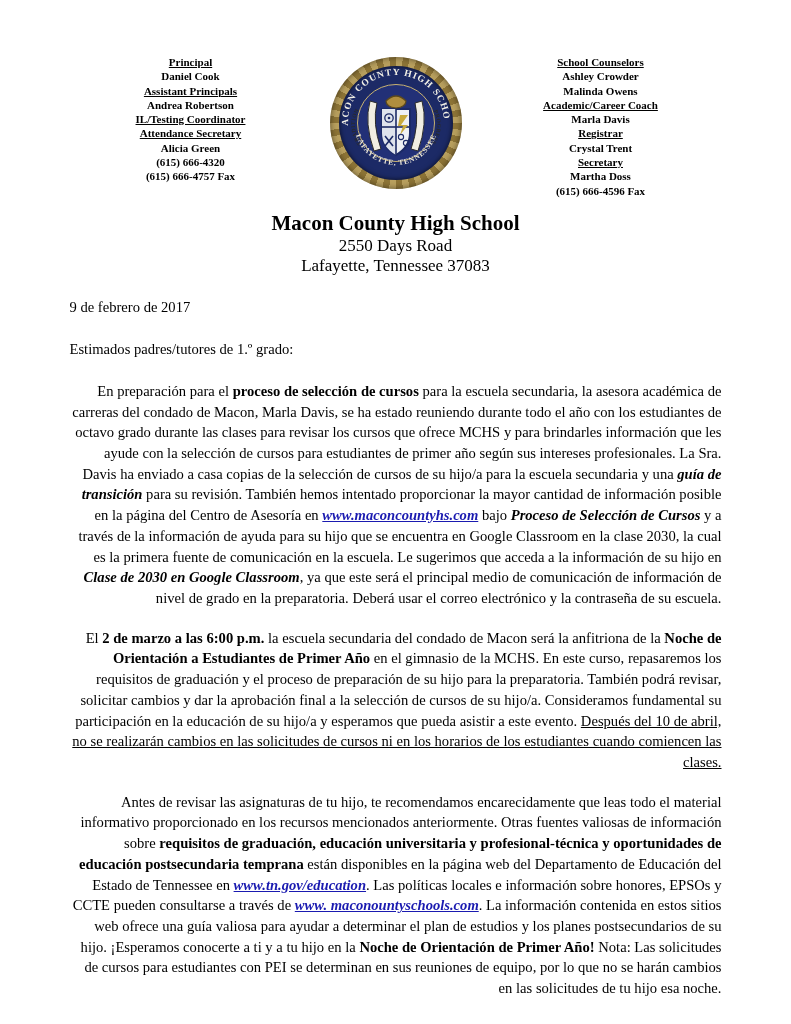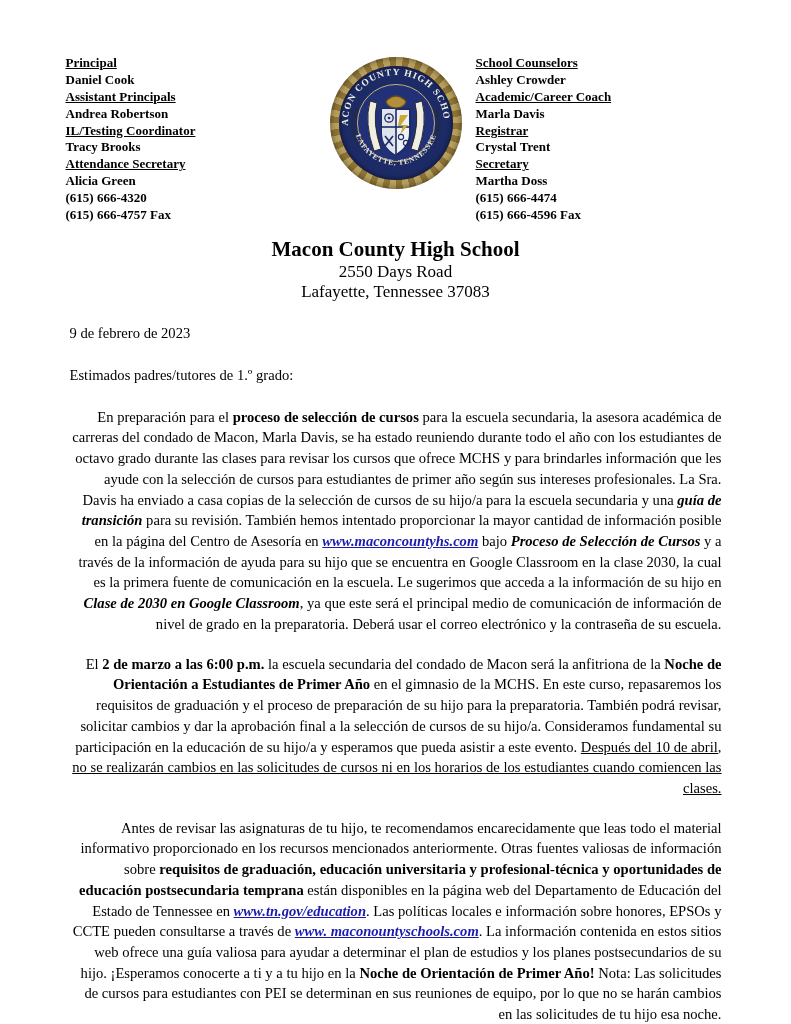--- a/index.html
+++ b/index.html
@@ -23,21 +23,22 @@
 
   
   .letterhead {
     display: flex;
     align-items: flex-start;
     justify-content: center;
     padding-top: 55px;
   }
   .lh-col {
     width: 250px;
-    font-size: 13px;
+    text-align: center;
+    font-size: 11px;
     line-height: 1.30;
     font-weight: bold;
   }
   .lh-col .role {
     text-decoration: underline;
     font-weight: bold;
     white-space: nowrap;
   }
   .lh-col .person {
     font-weight: bold;
@@ -154,21 +155,20 @@
 <div class="page">
 
   <div class="letterhead">
 
     <div class="lh-col" id="lh-left">
         <div class="role">Principal</div>
         <div class="person">Daniel Cook</div>
         <div class="role">Assistant Principals</div>
         <div class="person">Andrea Robertson</div>
         <div class="role">IL/Testing Coordinator</div>
-        <div class="person">Tracy Brooks</div>
         <div class="role">Attendance Secretary</div>
         <div class="person">Alicia Green</div>
         <div class="person">(615) 666-4320</div>
         <div class="person">(615) 666-4757 Fax</div>
       </div>
 
     <div class="lh-seal">
       <div class="seal-wrap">
         <div class="seal-outer"></div>
         <div class="seal-ring"></div>
@@ -212,39 +212,39 @@
               <textPath href="#arcBanR" startOffset="50%" text-anchor="middle" id="sealBanR">PROGRESS</textPath>
             </text>
           </g>
         </svg>
       </div>
     </div>
 
     <div class="lh-col" id="lh-right">
         <div class="role">School Counselors</div>
         <div class="person">Ashley Crowder</div>
+        <div class="person">Malinda Owens</div>
         <div class="role">Academic/Career Coach</div>
         <div class="person">Marla Davis</div>
         <div class="role">Registrar</div>
         <div class="person">Crystal Trent</div>
         <div class="role">Secretary</div>
         <div class="person">Martha Doss</div>
-        <div class="person">(615) 666-4474</div>
         <div class="person">(615) 666-4596 Fax</div>
       </div>
   </div>
 
   <div class="title-block">
     <div class="school-name">Macon County High School</div>
     <div class="school-addr">2550 Days Road</div>
     <div class="school-addr">Lafayette, Tennessee 37083</div>
   </div>
 
   <div class="body-wrap">
-    <div class="date-line">9 de febrero de 2023</div>
+    <div class="date-line">9 de febrero de 2017</div>
     <div class="salutation">Estimados padres/tutores de 1.º grado:</div>
 
     <p class="para" id="para1"><span>En preparación para el </span><span class="b">proceso de selección de cursos</span><span> para la escuela secundaria, la asesora académica de carreras del condado de Macon, Marla Davis, se ha estado reuniendo durante todo el año con los estudiantes de octavo grado durante las clases para revisar los cursos que ofrece MCHS y para brindarles información que les ayude con la selección de cursos para estudiantes de primer año según sus intereses profesionales. La Sra. Davis ha enviado a casa copias de la selección de cursos de su hijo/a para la escuela secundaria y una </span><span class="bi">guía de transición</span><span> para su revisión. También hemos intentado proporcionar la mayor cantidad de información posible en la página del Centro de Asesoría en </span><a class="link" href="#">www.maconcountyhs.com</a><span> bajo </span><span class="bi">Proceso de Selección de Cursos</span><span> y a través de la información de ayuda para su hijo que se encuentra en Google Classroom en la clase 2030, la cual es la primera fuente de comunicación en la escuela. Le sugerimos que acceda a la información de su hijo en </span><span class="bi">Clase de 2030 en Google Classroom</span><span>, ya que este será el principal medio de comunicación de información de nivel de grado en la preparatoria. Deberá usar el correo electrónico y la contraseña de su escuela.</span></p>
     <p class="para" id="para2"><span>El </span><span class="b">2 de marzo a las 6:00 p.m.</span><span> la escuela secundaria del condado de Macon será la anfitriona de la </span><span class="b">Noche de Orientación a Estudiantes de Primer Año</span><span> en el gimnasio de la MCHS. En este curso, repasaremos los requisitos de graduación y el proceso de preparación de su hijo para la preparatoria. También podrá revisar, solicitar cambios y dar la aprobación final a la selección de cursos de su hijo/a. Consideramos fundamental su participación en la educación de su hijo/a y esperamos que pueda asistir a este evento. </span><span class="u">Después del 10 de abril, no se realizarán cambios en las solicitudes de cursos ni en los horarios de los estudiantes cuando comiencen las clases.</span></p>
     <p class="para" id="para3"><span>Antes de revisar las asignaturas de tu hijo, te recomendamos encarecidamente que leas todo el material informativo proporcionado en los recursos mencionados anteriormente.  Otras fuentes valiosas de información sobre </span><span class="b">requisitos de graduación, educación universitaria y profesional-técnica y oportunidades de educación postsecundaria temprana</span><span> están disponibles en la página web del Departamento de Educación del Estado de Tennessee en </span><a class="link" href="#">www.tn.gov/education</a><span>.  Las políticas locales e información sobre honores, EPSOs y CCTE pueden consultarse a través de </span><a class="link" href="#">www. maconountyschools.com</a><span>. La información contenida en estos sitios web ofrece una guía valiosa para ayudar a determinar el plan de estudios y los planes postsecundarios de su hijo. ¡Esperamos conocerte a ti y a tu hijo en la </span><span class="b">Noche de Orientación de Primer Año!</span><span>  Nota: Las solicitudes de cursos para estudiantes con PEI se determinan en sus reuniones de equipo, por lo que no se harán cambios en las solicitudes de tu hijo esa noche.</span></p>
 
   </div>
 </div>
 
 </body></html>

